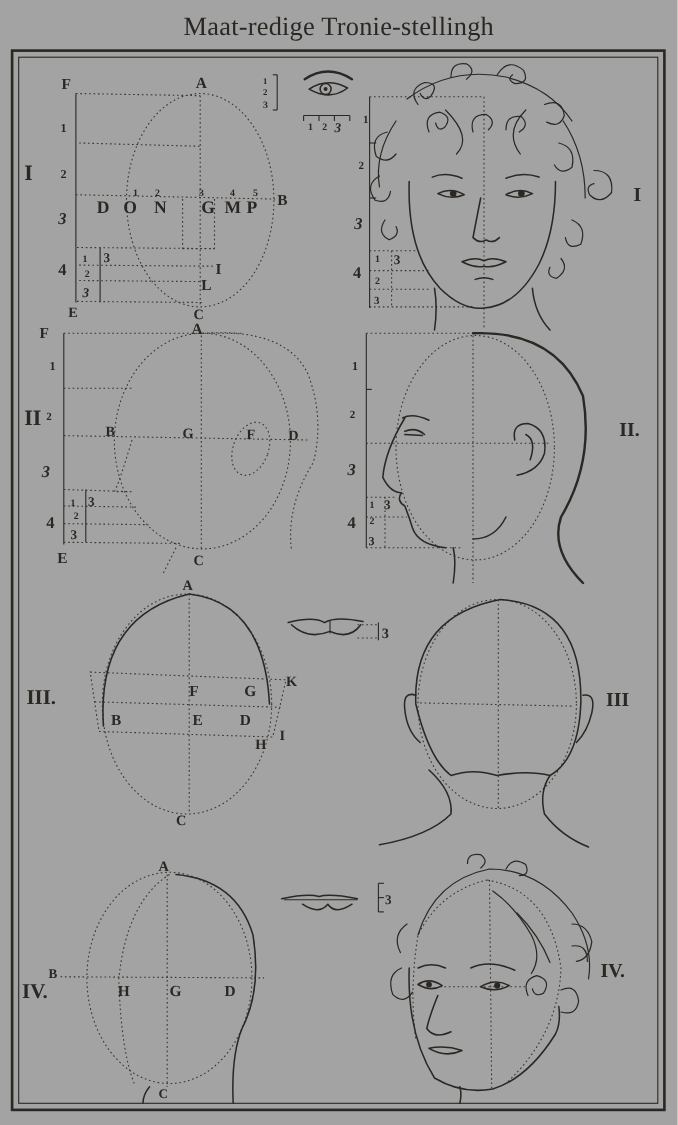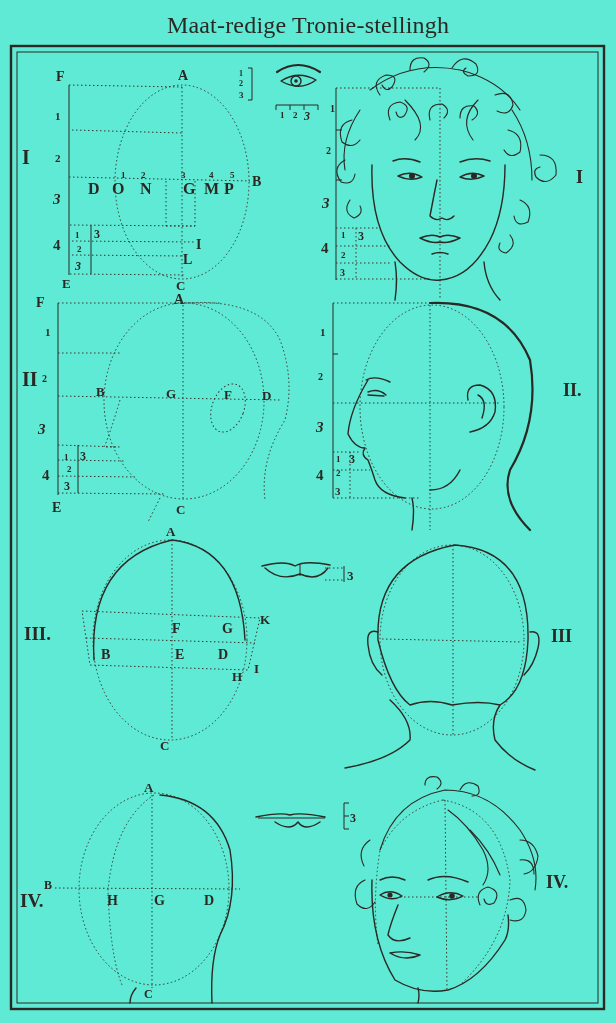--- a/index.html
+++ b/index.html
@@ -1,16 +1,16 @@
 <!DOCTYPE html>
 <html><head>
 <meta charset="utf-8">
 <style>
   html,body{margin:0;padding:0;background:#ece7d8;}
-  #plate{position:relative;width:616px;height:1023px;background:#5eead4;overflow:hidden;font-family:"DejaVu Serif","Liberation Serif",serif;color:#2b2824;}
+  #plate{position:relative;width:616px;height:1023px;background:#a3a3a3;overflow:hidden;font-family:"DejaVu Serif","Liberation Serif",serif;color:#2b2824;}
   #title{position:absolute;left:0;top:12px;width:616px;text-align:center;font-family:"Liberation Serif","DejaVu Serif",serif;font-size:24px;color:#2b2824;letter-spacing:0.2px;}
   svg{position:absolute;left:0;top:0;}
   .lbl{font-family:"Liberation Serif","DejaVu Serif",serif;font-weight:bold;fill:#2b2824;}
   .num{font-family:"Liberation Serif","DejaVu Serif",serif;font-weight:bold;fill:#2b2824;}
   .dot{fill:none;stroke:#3a3630;stroke-width:1;stroke-dasharray:1.5 2.5;}
   .ink{fill:none;stroke:#2b2824;stroke-width:1.4;stroke-linecap:round;stroke-linejoin:round;}
   .ink2{fill:none;stroke:#2b2824;stroke-width:2.2;stroke-linecap:round;}
   .thin{fill:none;stroke:#2b2824;stroke-width:1;}
   .hair{fill:none;stroke:#2b2824;stroke-width:1.1;stroke-linecap:round;}
 </style>

